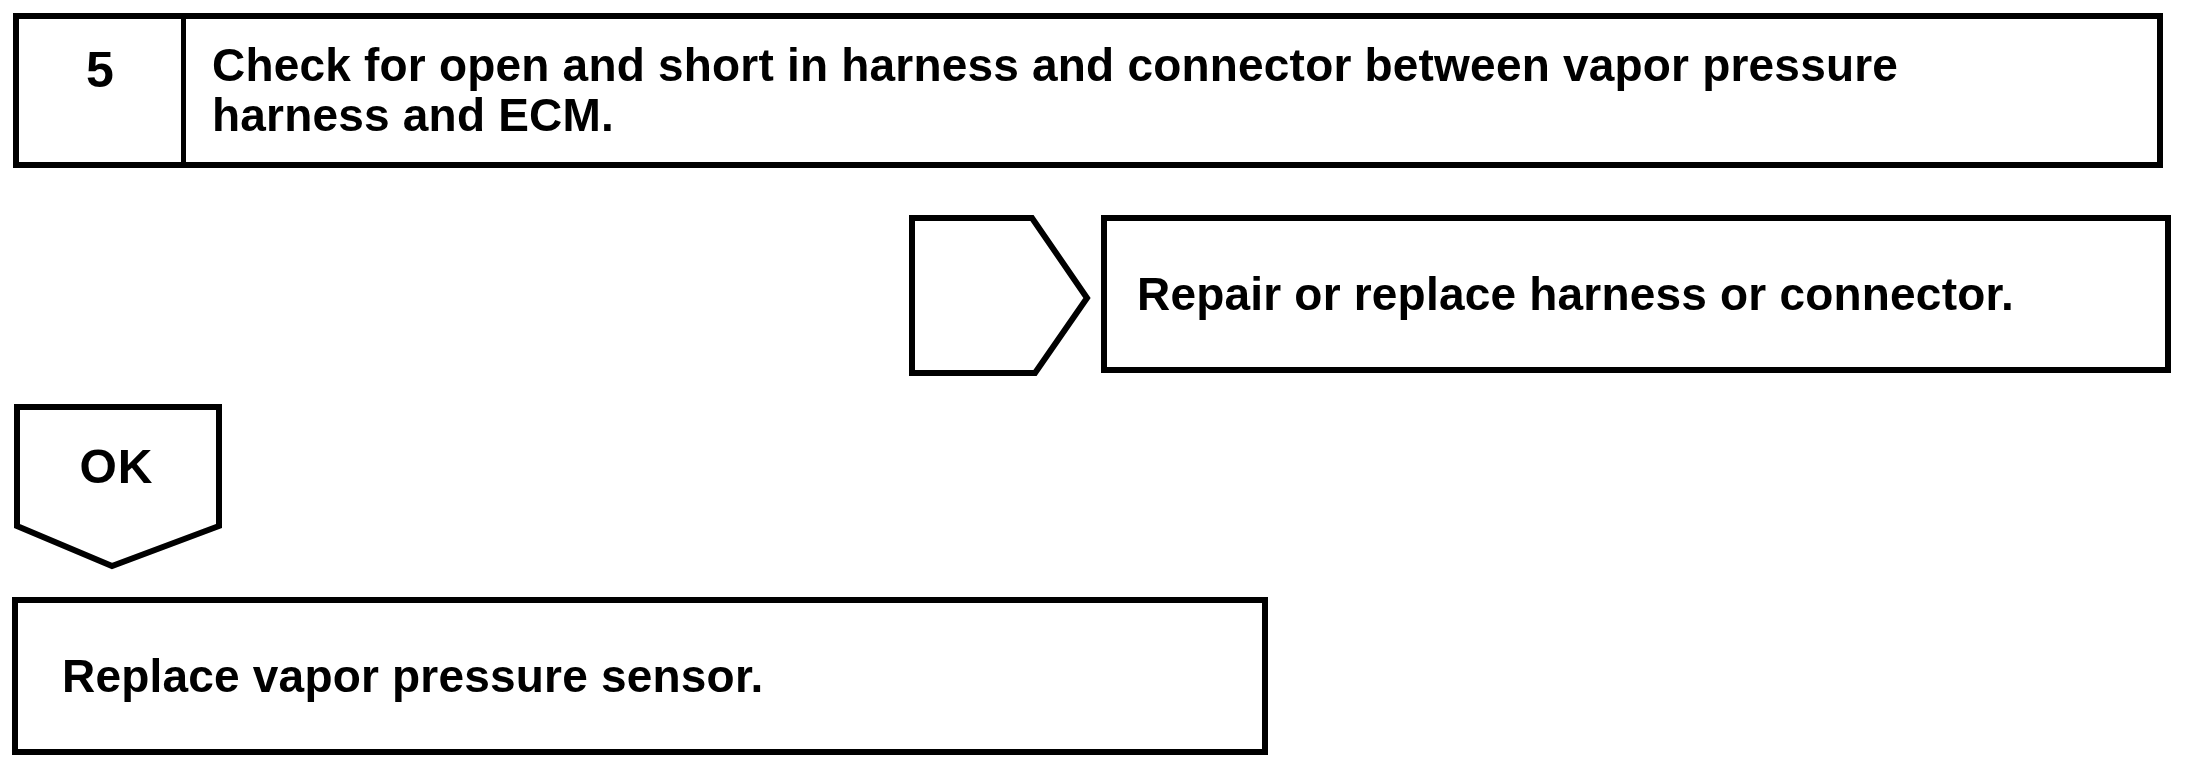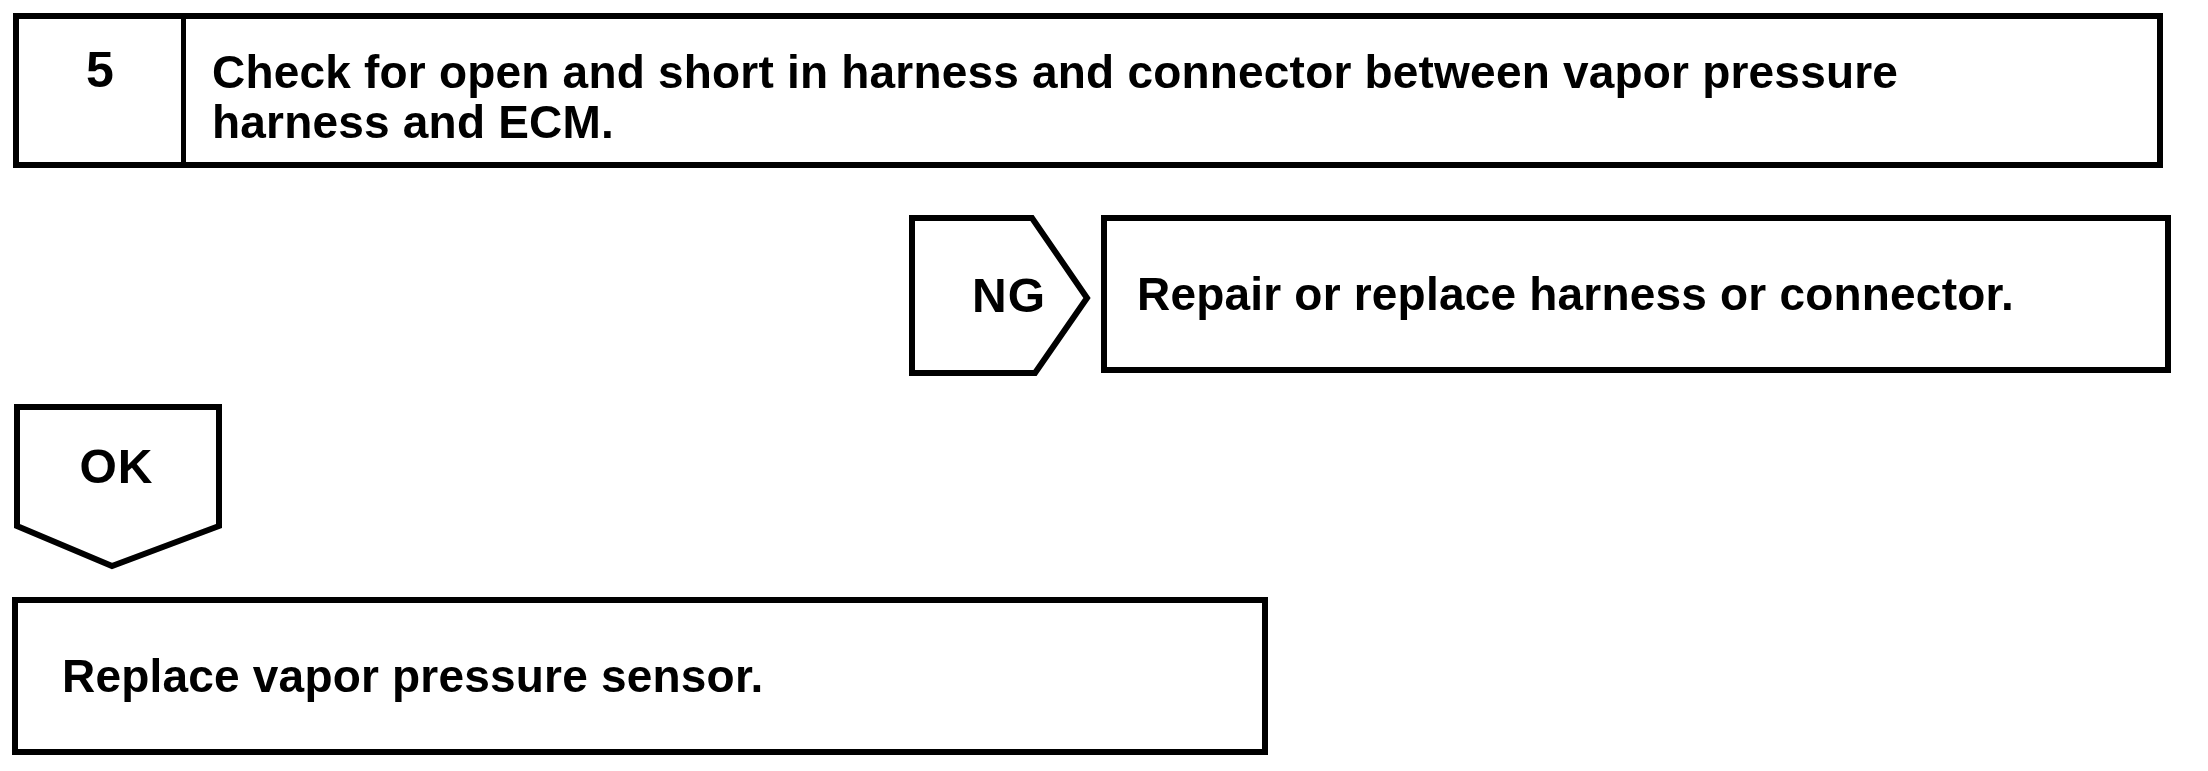--- a/index.html
+++ b/index.html
@@ -36,21 +36,21 @@
     display: flex;
     justify-content: center;
     align-items: flex-start;
     padding-top: 22px;
     font-weight: bold;
     font-size: 50px;
     flex: 0 0 auto;
   }
   .step-instruction {
     flex: 1 1 auto;
-    padding: 28px 10px 0 26px;
+    padding: 21px 10px 0 26px;
     font-weight: bold;
     font-size: 46px;
     line-height: 50px;
     letter-spacing: 0.2px;
   }
 
   
   .ng-pentagon-svg {
     left: 906px; top: 212px;
     width: 188px; height: 168px;
@@ -115,21 +115,20 @@
     </div>
     <div class="step-instruction">
       <div>Check for open and short in harness and connector between vapor pressure</div>
       <div>harness and ECM.</div>
     </div>
   </div>
 
   <svg class="abs ng-pentagon-svg" viewBox="0 0 188 168">
     <polygon points="6,6 126,6 181,86 129,161 6,161"></polygon>
   </svg>
-  <div class="abs ng-label">NG</div>
 
   <div class="abs ng-action-box">
     <span>Repair or replace harness or connector.</span>
   </div>
 
   <svg class="abs ok-pentagon-svg" viewBox="0 0 214 172">
     <polygon points="5,5 207,5 207,124 100,164 5,124"></polygon>
   </svg>
   <div class="abs ok-label">OK</div>
 

